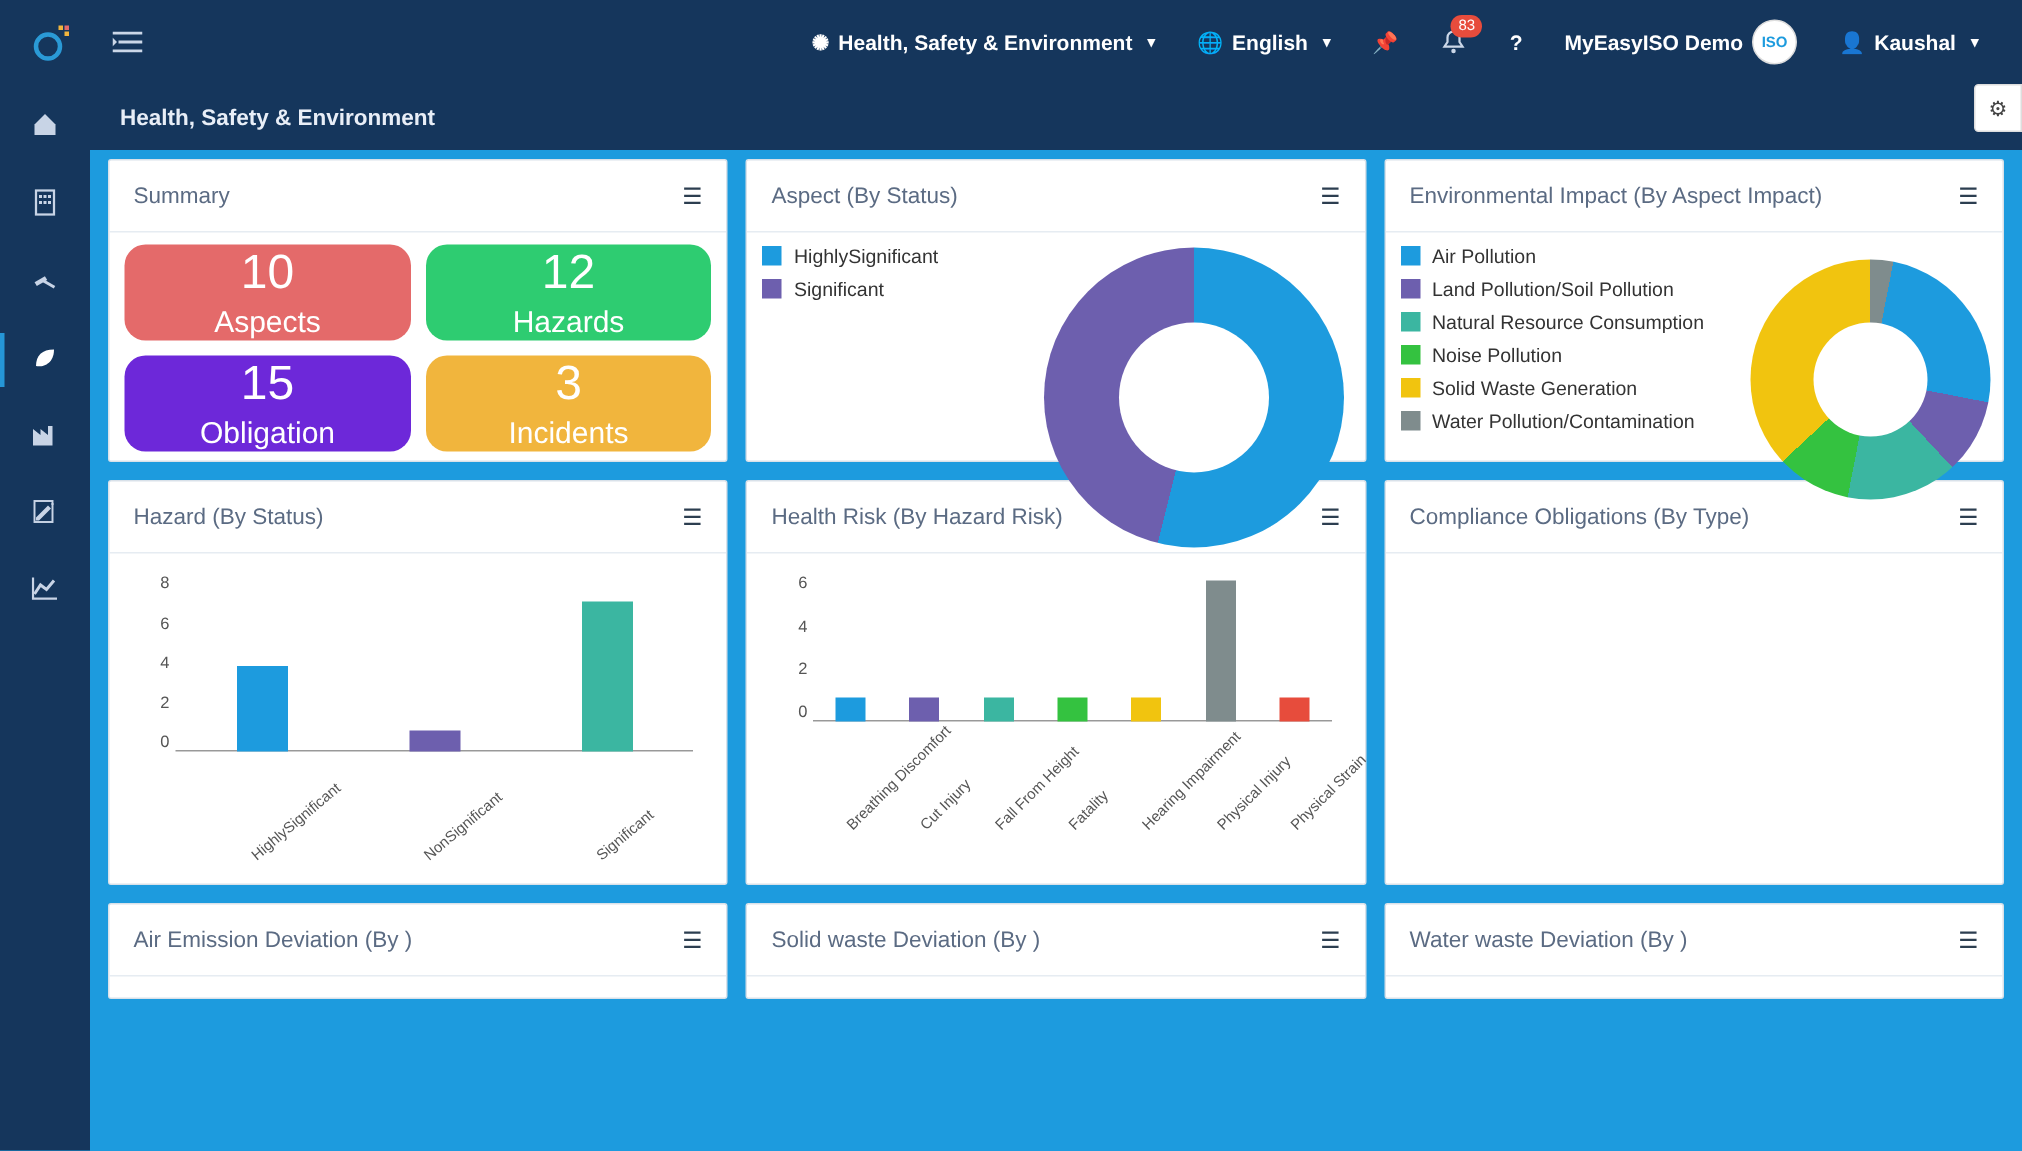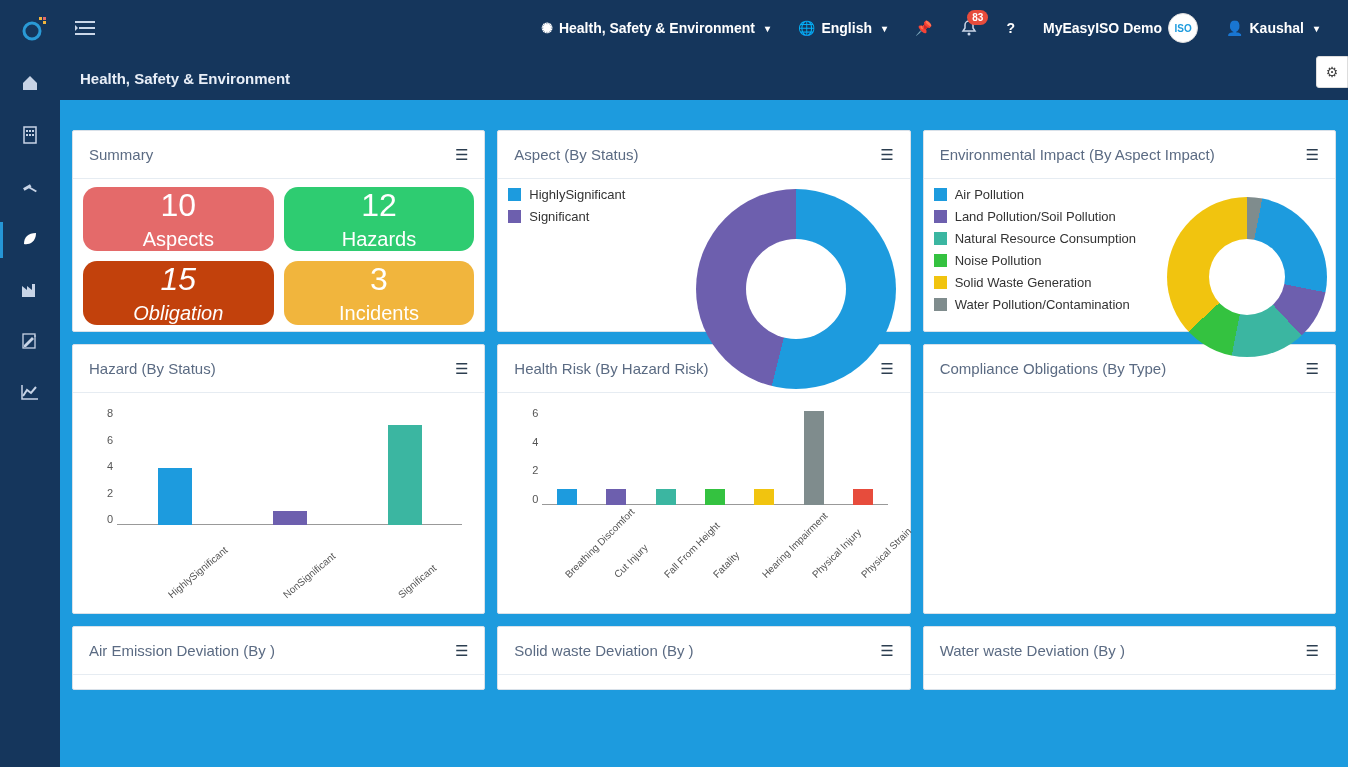--- a/index.html
+++ b/index.html
@@ -2,34 +2,34 @@
 <html><head>
 <meta charset="utf-8">
 <style>
   * { box-sizing: border-box; margin: 0; padding: 0; }
   body { font-family: -apple-system, BlinkMacSystemFont, "Segoe UI", Arial, sans-serif; background: #1d9bde; width:1348px; height:767px; overflow:hidden; font-size:14px; color:#333; }
   .topbar { position:absolute; top:0; left:0; right:0; height:56px; background:#15365c; color:#fff; display:flex; align-items:center; padding:0 15px; z-index:20; }
   .logo-box { width:40px; height:40px; display:flex; align-items:center; justify-content:center; }
   .top-spacer { flex:1; }
   .top-item { padding:0 14px; display:flex; align-items:center; gap:6px; height:56px; cursor:pointer; font-weight:600; font-size:14px; position:relative; }
   .toggle-btn { padding:0 20px; }
-  .badge-count { position:absolute; top:10px; right:4px; background:#e74c3c; color:#fff; font-size:10px; font-weight:700; padding:2px 5px; border-radius:9px; }
+  .badge-count { position:absolute; top:10px; right:4px; background:#e74c3c; color:#fff; font-size:10px; font-weight:400; padding:2px 5px; border-radius:9px; }
   .avatar { width:30px; height:30px; border-radius:50%; background:#fff; display:flex; align-items:center; justify-content:center; font-size:10px; color:#1d9bde; font-weight:700; border:1px solid #ddd; }
   .caret-down::after { content:"\25BE"; font-size:10px; margin-left:4px; }
 
   .leftbar { position:absolute; top:56px; left:0; bottom:0; width:60px; background:#15365c; z-index:15; display:flex; flex-direction:column; align-items:center; padding-top:18px; gap:34px; }
   .leftbar .nav-icon { color:#c8d4e6; cursor:pointer; font-size:16px; }
   .leftbar .nav-icon.active { color:#fff; }
   .active-marker { position:absolute; left:0; width:3px; height:36px; background:#2596d6; }
 
   .pagebar { position:absolute; top:56px; left:60px; right:0; height:44px; background:#15365c; color:#e8eef7; display:flex; align-items:center; padding:0 20px; font-weight:600; font-size:15px; z-index:14; }
   .gear-btn { position:absolute; right:0; top:56px; width:32px; height:32px; background:#fff; border:1px solid #ddd; border-radius:3px 0 0 3px; display:flex; align-items:center; justify-content:center; color:#444; cursor:pointer; z-index:30; }
 
   .content { position:absolute; top:100px; left:60px; right:0; bottom:0; overflow:hidden; padding:6px 12px; }
-  .grid { display:grid; grid-template-columns: repeat(3, 1fr); gap:12px;margin-top:24px; }
+  .grid { display:grid; grid-template-columns: repeat(3, 1fr); gap:12px; }
   .panel { background:#fff; border:1px solid #d9e1e9; border-radius:2px; display:flex; flex-direction:column; }
   .panel-head { height:48px; border-bottom:1px solid #e6ecf2; display:flex; align-items:center; justify-content:space-between; padding:0 16px; color:#5b6b83; font-size:15px; }
   .panel-menu { cursor:pointer; color:#2c3e50; }
   .panel-body { padding:8px 10px 6px; flex:1; position:relative; }
   .panel.tall .panel-body { height:236px; }
   .panel.tall2 .panel-body { height:236px; }
   .panel.short .panel-body { height:4px; }
 
   
   .tiles { display:grid; grid-template-columns:1fr 1fr; gap:10px; height:100%; }
@@ -186,21 +186,21 @@
       <div class="panel-body">
         <div class="tiles" id="tiles">
             <div class="tile" style="background: rgb(228, 106, 106);">
               <div class="tile-val">10</div>
               <div class="tile-lab">Aspects</div>
             </div>
             <div class="tile" style="background: rgb(46, 204, 113);">
               <div class="tile-val">12</div>
               <div class="tile-lab">Hazards</div>
             </div>
-            <div class="tile" style="background: #c2410c; font-style: italic;">
+            <div class="tile" style="background: #6d28d9;">
               <div class="tile-val">15</div>
               <div class="tile-lab">Obligation</div>
             </div>
             <div class="tile" style="background: rgb(241, 181, 61);">
               <div class="tile-val">3</div>
               <div class="tile-lab">Incidents</div>
             </div>
           </div>
       </div>
     </div>

